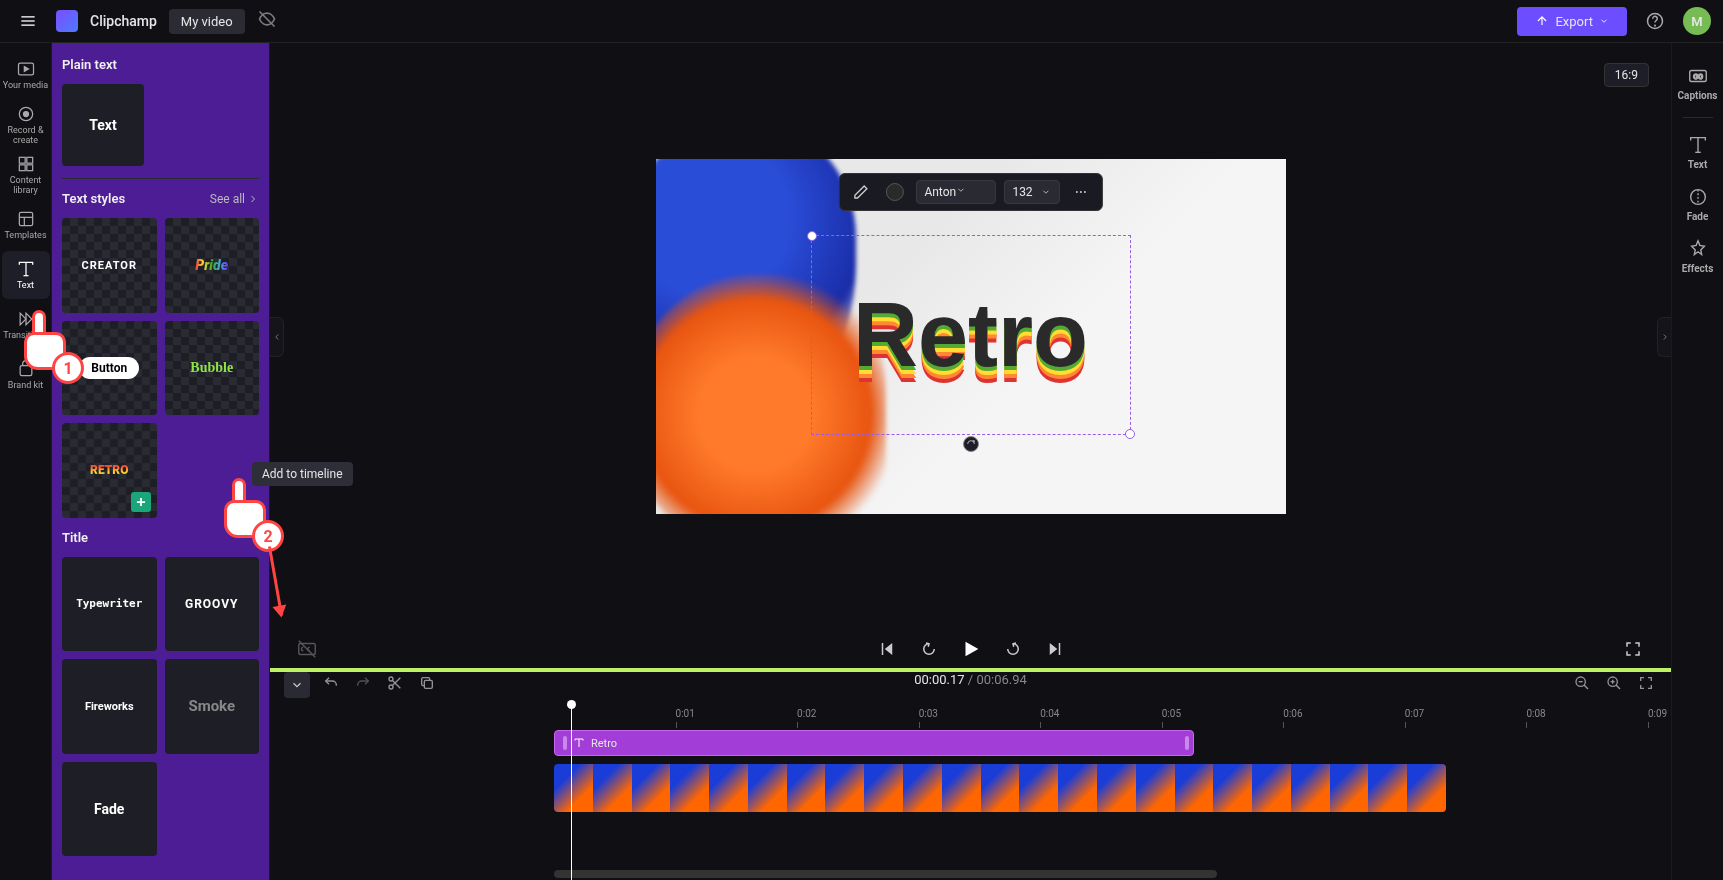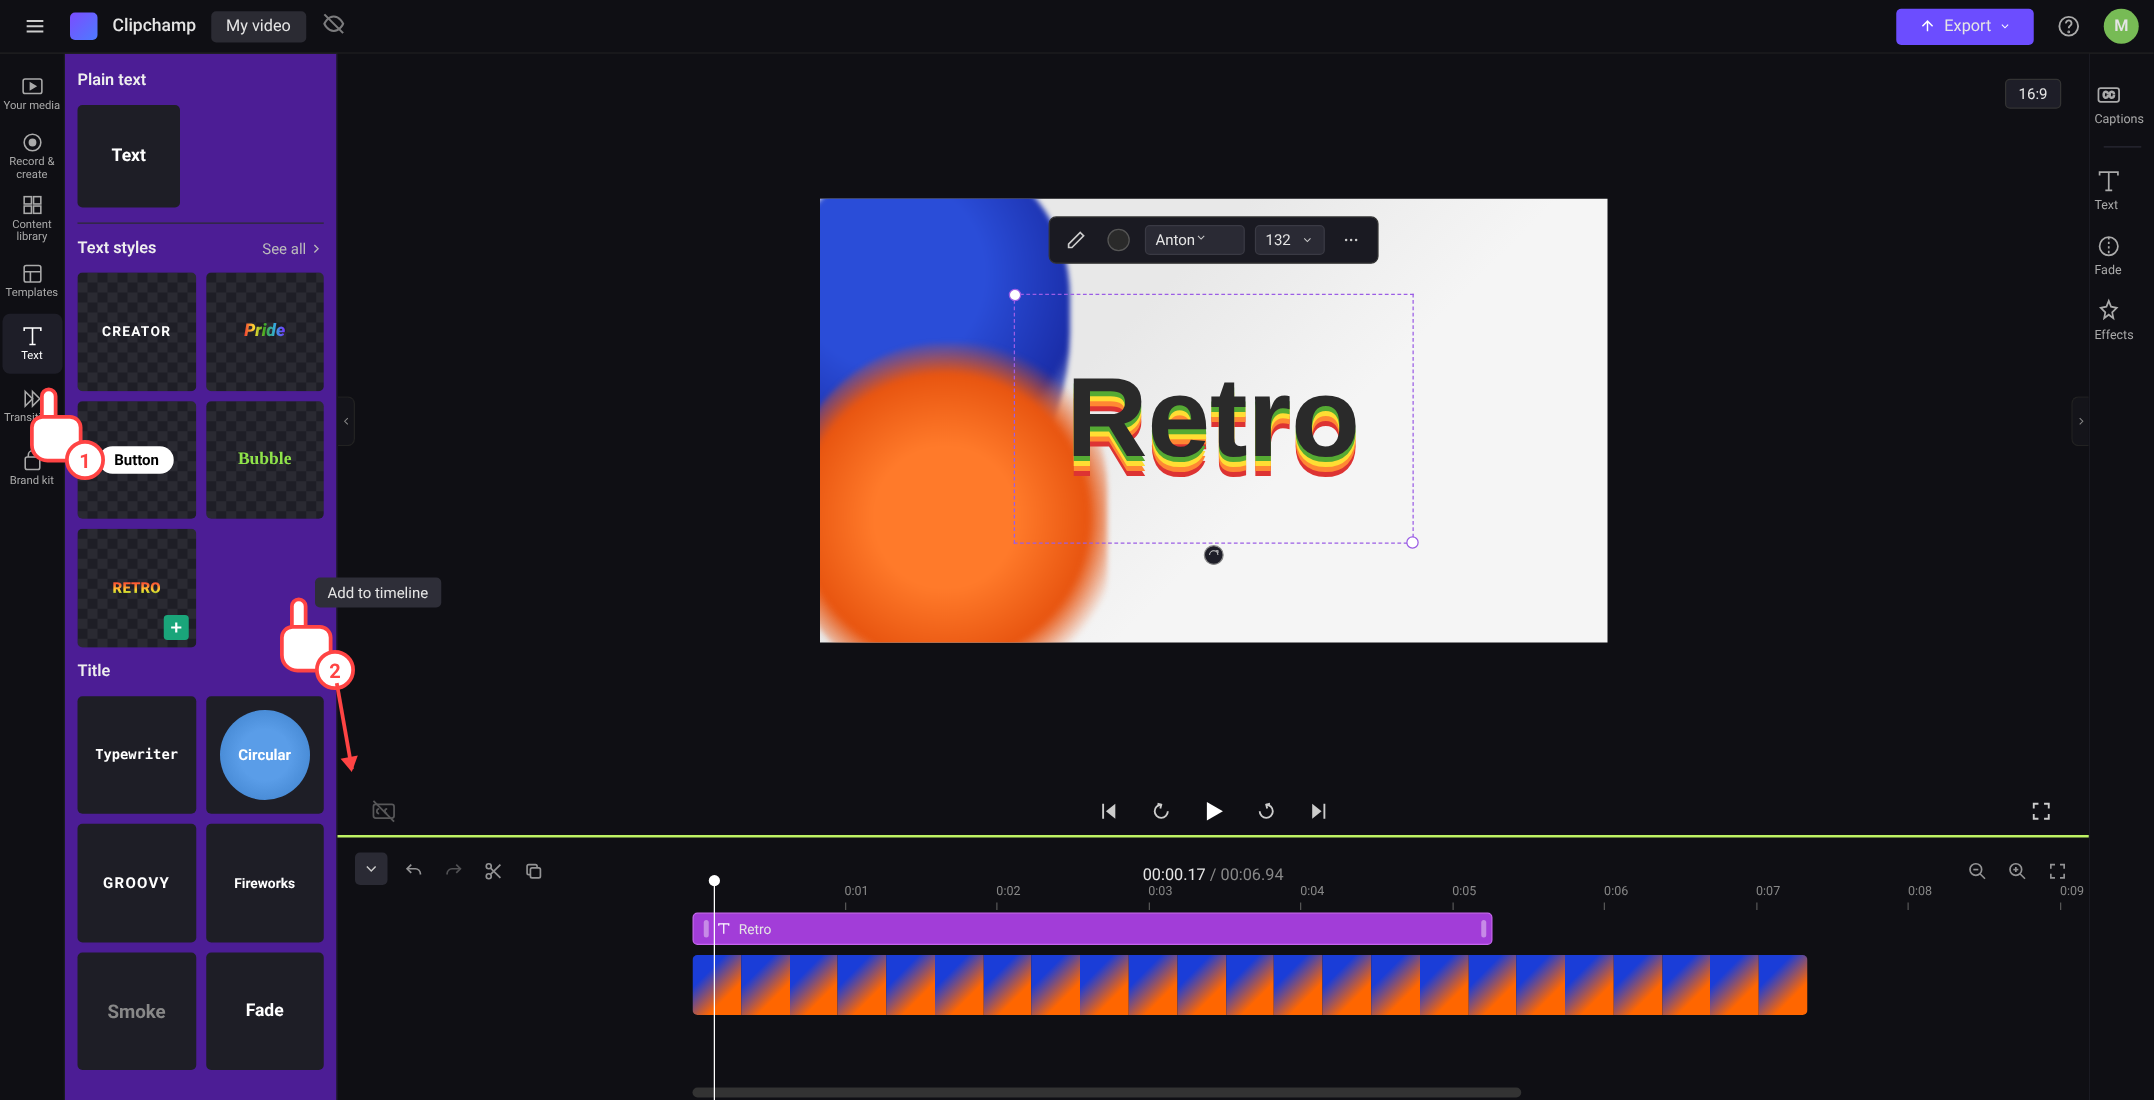--- a/index.html
+++ b/index.html
@@ -68,21 +68,21 @@
 .collapse-tab { position: absolute; left: 0; top: 50%; transform: translateY(-50%); width: 14px; height: 40px; background: #14141a; border: 1px solid #222; border-left: none; border-radius: 0 6px 6px 0; display:flex;align-items:center;justify-content:center; }
 .collapse-tab.right { left: auto; right: 0; border-radius: 6px 0 0 6px; border-right:none; border-left:1px solid #222; }
 
 
 .playback-row { height: 38px; display: flex; align-items: center; justify-content: center; gap: 18px; position: relative; padding: 0 20px; }
 .cc-btn { position: absolute; left: 26px; width: 22px; height: 22px; opacity: 0.6; }
 .play-ctrl { width: 24px; height: 24px; display: flex; align-items: center; justify-content: center; cursor: pointer; }
 .fullscreen-btn { position: absolute; right: 26px; }
 
 
-.timeline-hdr { height: 40px; display: flex; align-items: flex-end; gap: 10px; padding: 0 14px; border-top: 2px solid #bef264; position: relative; }
+.timeline-hdr { height: 40px; display: flex; align-items: flex-start; gap: 10px; padding: 0 14px; border-top: 4px solid #bef264; position: relative; }
 .tl-chevron { width: 26px; height: 26px; display:flex;align-items:center;justify-content:center; background:#2a2a34; border-radius:4px; }
 .tl-icons { display: flex; gap: 10px; }
 .tl-icon { width: 22px; height: 22px; display:flex;align-items:center;justify-content:center; opacity:0.7; cursor:pointer; }
 .timecode { position: absolute; left: 50%; transform: translateX(-50%); font-size: 13px; }
 .timecode .total { color: #888; }
 .tl-right { margin-left: auto; display: flex; gap: 10px; }
 
 
 .ruler { height: 22px; position: relative; margin-left: 284px; margin-right: 12px; display:flex; }
 .tick { position: absolute; top: 0; font-size: 10px; color: #888; }
@@ -93,21 +93,21 @@
 .playhead { position: absolute; top: -22px; left: 17px; width: 1px; height: calc(100% + 22px); background: #fff; z-index: 5; }
 .playhead::before { content:''; position:absolute; top:-8px; left:-4px; width:9px; height:9px; background:#fff; border-radius:50%; }
 .clip-text { position: absolute; top: 0; left: 0; width: 640px; height: 26px; background: #a23dd8; border-radius: 4px; display: flex; align-items: center; gap: 6px; padding: 0 8px; font-size: 11px; border: 1px solid #c766f0; }
 .clip-text .grip { width: 4px; height: 14px; background: rgba(255,255,255,0.4); border-radius:2px; }
 .clip-text .grip.r { position:absolute; right:4px; }
 .clip-video { position: absolute; top: 34px; left: 0; width: 892px; height: 48px; border-radius: 4px; overflow: hidden; display: flex; }
 .vthumb { flex: 1; background: linear-gradient(135deg,#1a3dd8 30%,#f60 70%); }
 
 
 .right-rail { width: 52px; background: #0f0f14; display: flex; flex-direction: column; align-items: center; padding-top: 18px; gap: 8px; border-left: 1px solid #1a1a22; }
-.rr-item { width: 44px; height: 44px; display: flex; flex-direction: column; justify-content: center; gap: 3px; font-size: 10px; color: #aaa; cursor: pointer; }
+.rr-item { width: 44px; height: 44px; display: flex; flex-direction: column; align-items: center; justify-content: center; gap: 3px; font-size: 10px; color: #aaa; cursor: pointer; font-weight: bold; }
 .rr-item svg { width: 22px; height: 22px; }
 .rr-sep { width: 30px; border:none; border-top:1px solid #2a2a34; margin:4px 0; }
 
 
 .tooltip { position: absolute; background: #2e2e38; padding: 5px 10px; border-radius: 4px; font-size: 12px; z-index: 50; }
 
 
 .hand-annot { position: absolute; z-index: 100; pointer-events: none; }
 .hand-shape { width: 56px; height: 60px; position: relative; }
 .hand-palm { position:absolute; bottom:0; left:10px; width:42px; height:38px; background:#fff; border:3px solid #f44; border-radius: 10px 10px 14px 14px; }
@@ -255,25 +255,20 @@
               <line x1="12" y1="5" x2="12" y2="19"></line>
               <line x1="5" y1="12" x2="19" y2="12"></line>
             </svg>
         </div>
       </div>
     </div>
     <div class="panel-heading">Title</div>
     <div class="thumb-grid">
       <div class="thumb">
           <span style="font-size:11px;font-family:monospace;">Typewriter</span>
-        </div>
-      <div class="thumb circular-thumb">
-          <div class="circ-badge">
-            <span>Circular</span>
-          </div>
         </div>
       <div class="thumb">
           <span style="font-size:12px;letter-spacing:1px;">GROOVY</span>
         </div>
       <div class="thumb">
           <span style="font-size:11px;">Fireworks</span>
         </div>
       <div class="thumb">
           <span style="font-size:15px;color:#888;">Smoke</span>
         </div>

